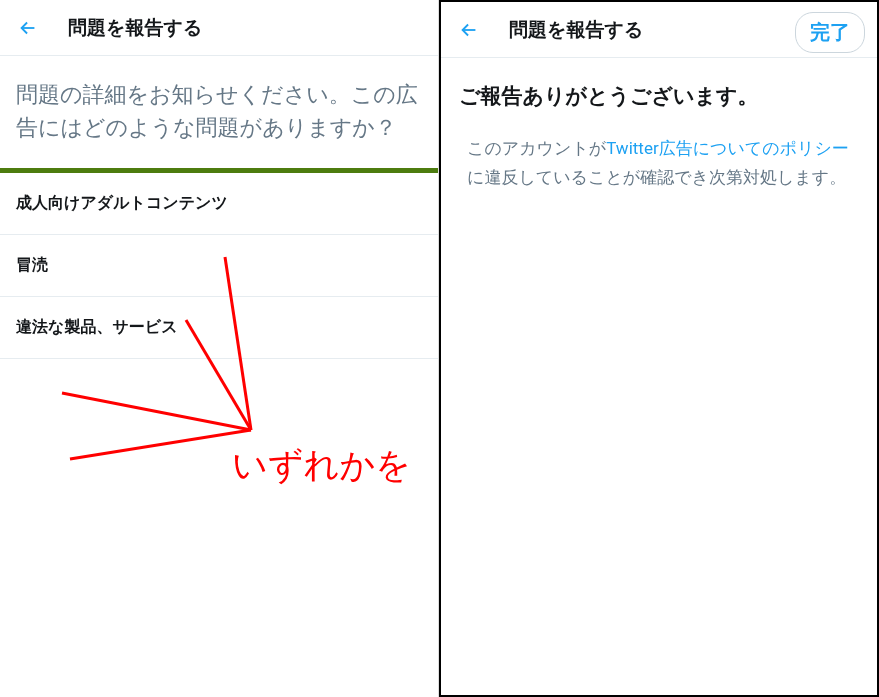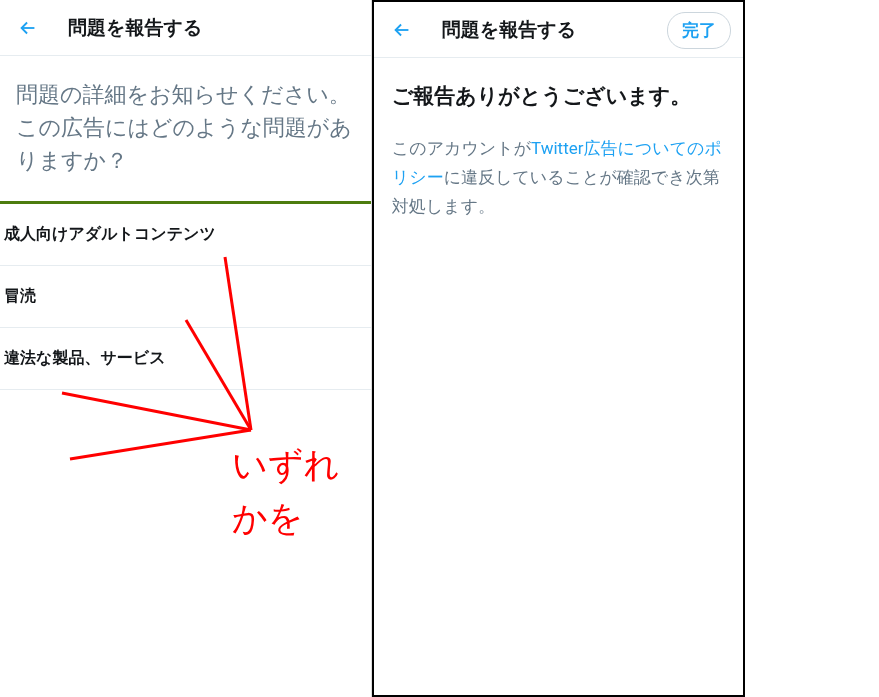--- a/index.html
+++ b/index.html
@@ -9,21 +9,21 @@
     }
     body {
       font-family: -apple-system, BlinkMacSystemFont, "Segoe UI", Roboto, "Hiragino Sans", "Hiragino Kaku Gothic ProN", Meiryo, sans-serif;
       background: #fff;
       width: 879px;
       height: 697px;
       position: relative;
     }
     .container {
       display: flex;
-      width: 745px;
+      width: 879px;
       height: 697px;
     }
     .panel {
       position: relative;
       background: #fff;
       height: 697px;
     }
     .panel-left {
       width: 439px;
       border-right: 1px solid #ddd;
@@ -60,57 +60,58 @@
       font-size: 19px;
       font-weight: bold;
       color: #14171a;
       margin-left: 28px;
     }
     .done-button {
       position: absolute;
       right: 12px;
       top: 10px;
       color: #1da1f2;
-      font-size: 17px;
+      font-size: 20px;
       font-weight: bold;
       border: 1px solid #ccd6dd;
       border-radius: 18px;
       padding: 6px 14px;
       background: #fff;
       cursor: pointer;
     }
     .prompt-text {
       padding: 22px 16px 24px 16px;
       font-size: 22px;
       color: #657786;
       line-height: 1.5;
-      border-bottom: 3px solid #4d7c0f;
+      border-bottom: 5px solid #4d7c0f;
     }
     .option-list {
       list-style: none;
     }
     .option-item {
-      padding: 20px 4px;
+      padding: 20px 16px;
       font-size: 16px;
       font-weight: bold;
       color: #14171a;
       border-bottom: 1px solid #e6ecf0;
       cursor: pointer;
     }
     .thanks-title {
       padding: 24px 16px 8px 18px;
       font-size: 21px;
       font-weight: bold;
       color: #14171a;
     }
     .thanks-body {
       padding: 16px 18px;
       font-size: 17px;
       color: #657786;
       line-height: 1.7;
+      margin-left: 8px;
     }
     .policy-link {
       color: #1da1f2;
       text-decoration: none;
     }
     .annotation-svg {
       position: absolute;
       top: 0;
       left: 0;
       width: 439px;

